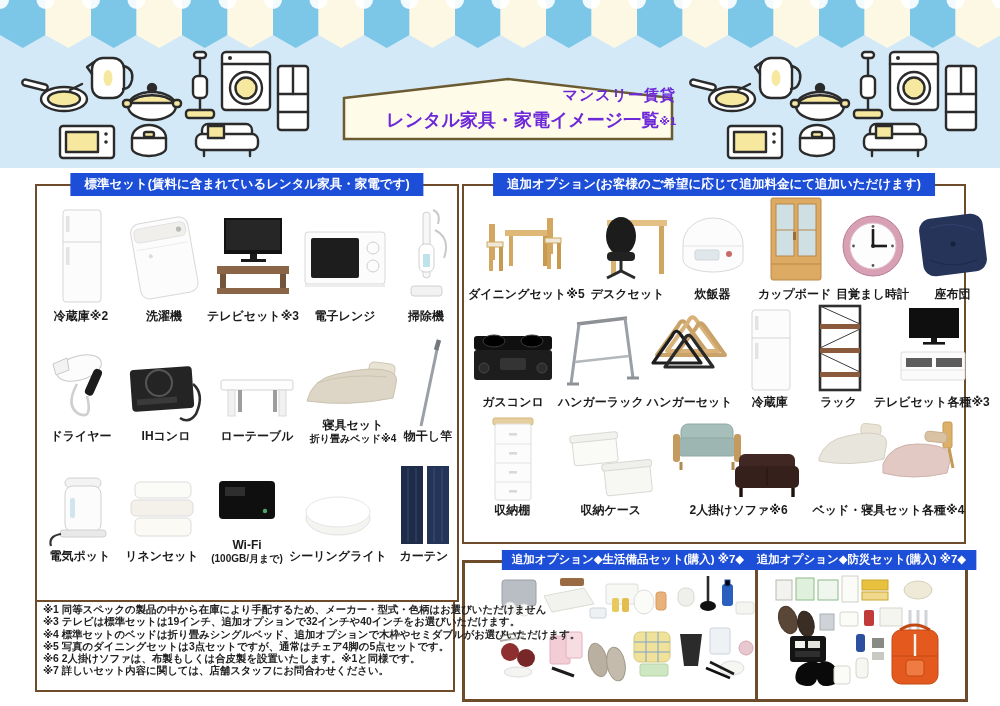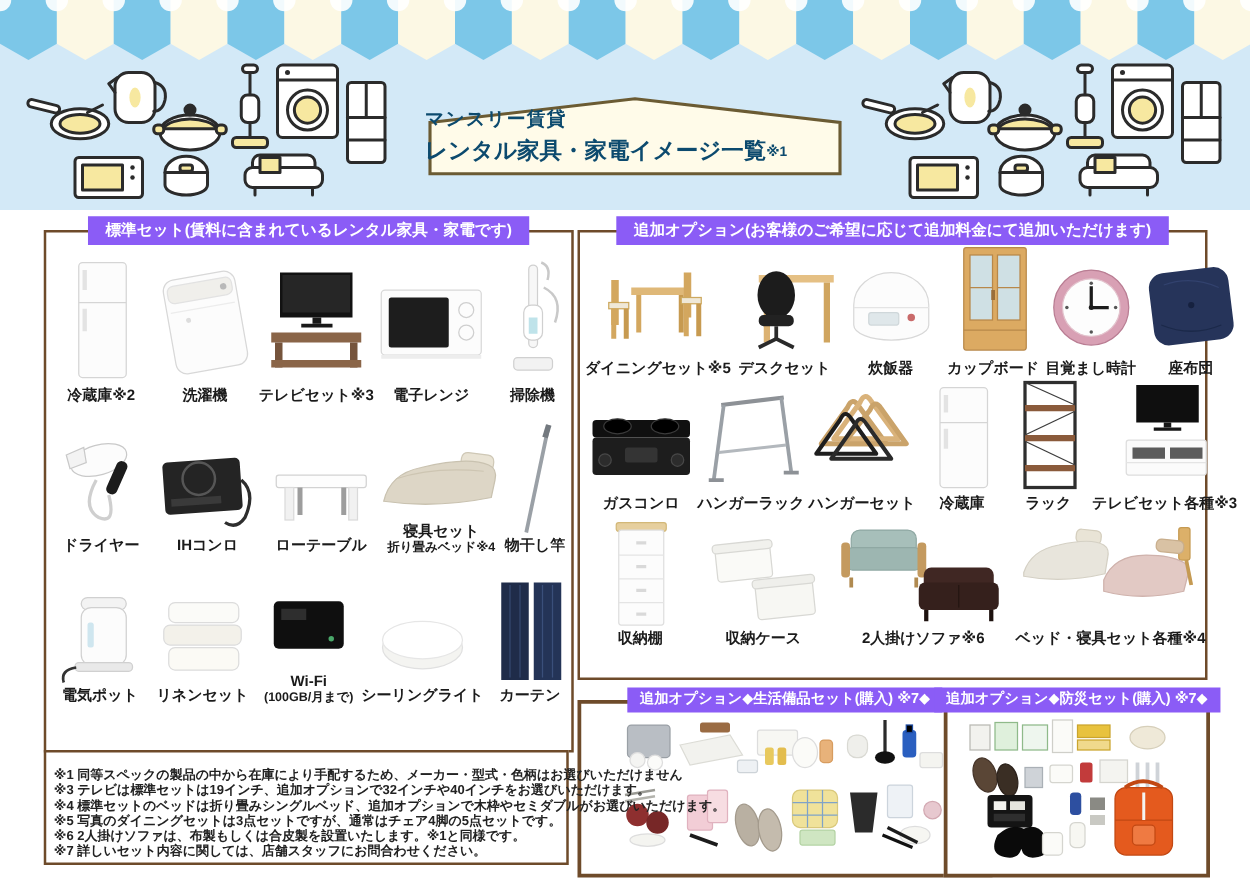--- a/index.html
+++ b/index.html
@@ -6,33 +6,33 @@
   #page{position:relative;width:1000px;height:706px;background:#ffffff;overflow:hidden;
         font-family:"Liberation Sans","DejaVu Sans",sans-serif;}
 
   
   #header-band{position:absolute;left:0;top:0;width:1000px;height:168px;background:#d3e9f7;}
   #awning-svg{position:absolute;left:0;top:0;}
 
   
   #title-plaque{position:absolute;left:340px;top:76px;width:336px;height:66px;}
   #title-plaque svg{position:absolute;left:0;top:0;}
-  #title-text{position:absolute;left:0;top:10px;width:100%;text-align:left;color:#0c4a6e;}
+  #title-text{position:absolute;left:0;top:10px;width:100%;text-align:right;color:#6d28d9;}
   #title-line1{font-size:15px;font-weight:700;letter-spacing:1px;}
   #title-line2{font-size:18px;font-weight:700;margin-top:3px;}
   #title-note{font-size:11px;font-weight:700;vertical-align:1px;}
 
   
   .icon-cluster{position:absolute;top:46px;}
   #cluster-left{left:20px;} #cluster-right{left:688px;}
 
   
   .panel{position:absolute;background:#fff;border:2px solid #6e4b2a;}
   .panel-tab{position:absolute;top:-13px;left:50%;transform:translateX(-50%);
-             background:#8b5cf6;color:#fff;font-size:12.5px;font-weight:700;
+             background:#1d4ed8;color:#fff;font-size:12.5px;font-weight:700;
              padding:4px 14px;white-space:nowrap;line-height:1.2;}
   #panel-standard{left:35px;top:184px;width:420px;height:414px;}
   #panel-options{left:462px;top:184px;width:500px;height:356px;}
   #panel-life{left:462px;top:560px;width:286px;height:136px;border-width:3px;padding-left:40px;}
   #panel-disaster{left:755px;top:560px;width:207px;height:136px;border-width:3px;}
   #panel-life .panel-tab,#panel-disaster .panel-tab{font-size:11.5px;padding:3px 10px;}
 
   .prow{display:flex;align-items:flex-end;justify-content:space-between;padding:0 4px;}
   .cell{display:flex;flex-direction:column;align-items:center;justify-content:flex-end;flex:1;}
   .img{display:flex;align-items:flex-end;justify-content:center;}
@@ -42,21 +42,21 @@
 
   #panel-standard .prow{height:132px;margin-top:6px;}
   #panel-standard .prow+.prow{margin-top:2px;height:118px;}
   #panel-options .prow{height:108px;margin-top:8px;}
   #panel-options .prow+.prow{margin-top:4px;height:104px;}
   #opt-row3 .cell.w1{flex:0 0 18%;} #opt-row3 .cell.w2{flex:0 0 22%;}
   #opt-row3 .cell.w3{flex:0 0 30%;} #opt-row3 .cell.w4{flex:0 0 30%;gap:16px;}
 
   
   #footnotes{position:absolute;left:35px;top:600px;width:420px;height:92px;
-             border:2px solid #6e4b2a;background:#fff;padding:13px 6px;box-sizing:border-box;}
+             border:2px solid #6e4b2a;background:#fff;padding:2px 6px;box-sizing:border-box;}
   .fn{font-size:10.4px;font-weight:700;color:#222;line-height:12.3px;white-space:nowrap;}
 
   .collage{position:absolute;left:0;top:0;width:100%;height:100%;
            display:flex;align-items:center;justify-content:center;}
 </style>
 </head>
 <body>
 
 <div id="page">
 

